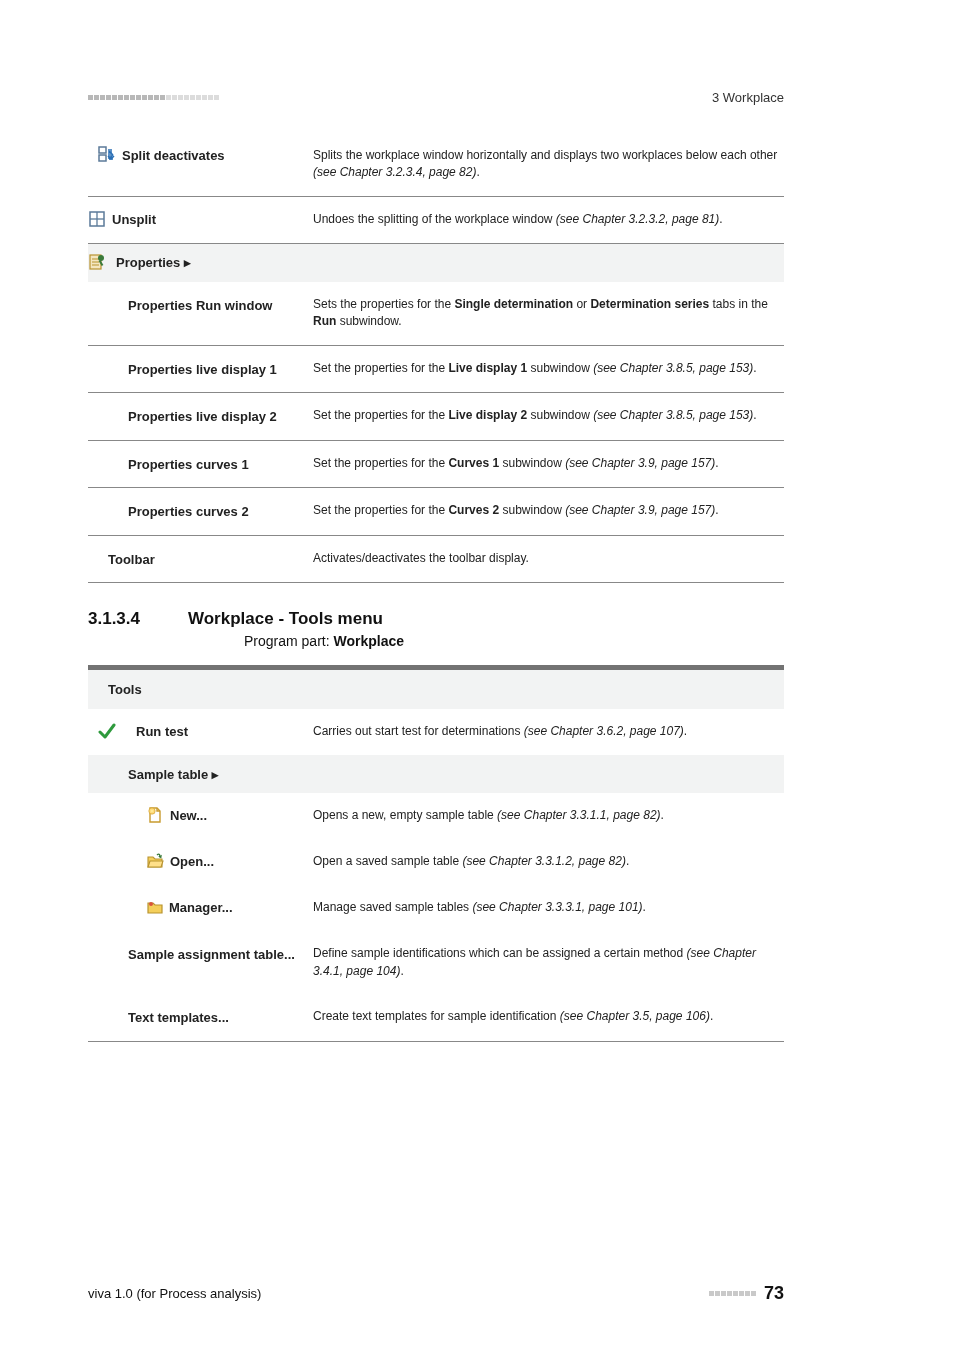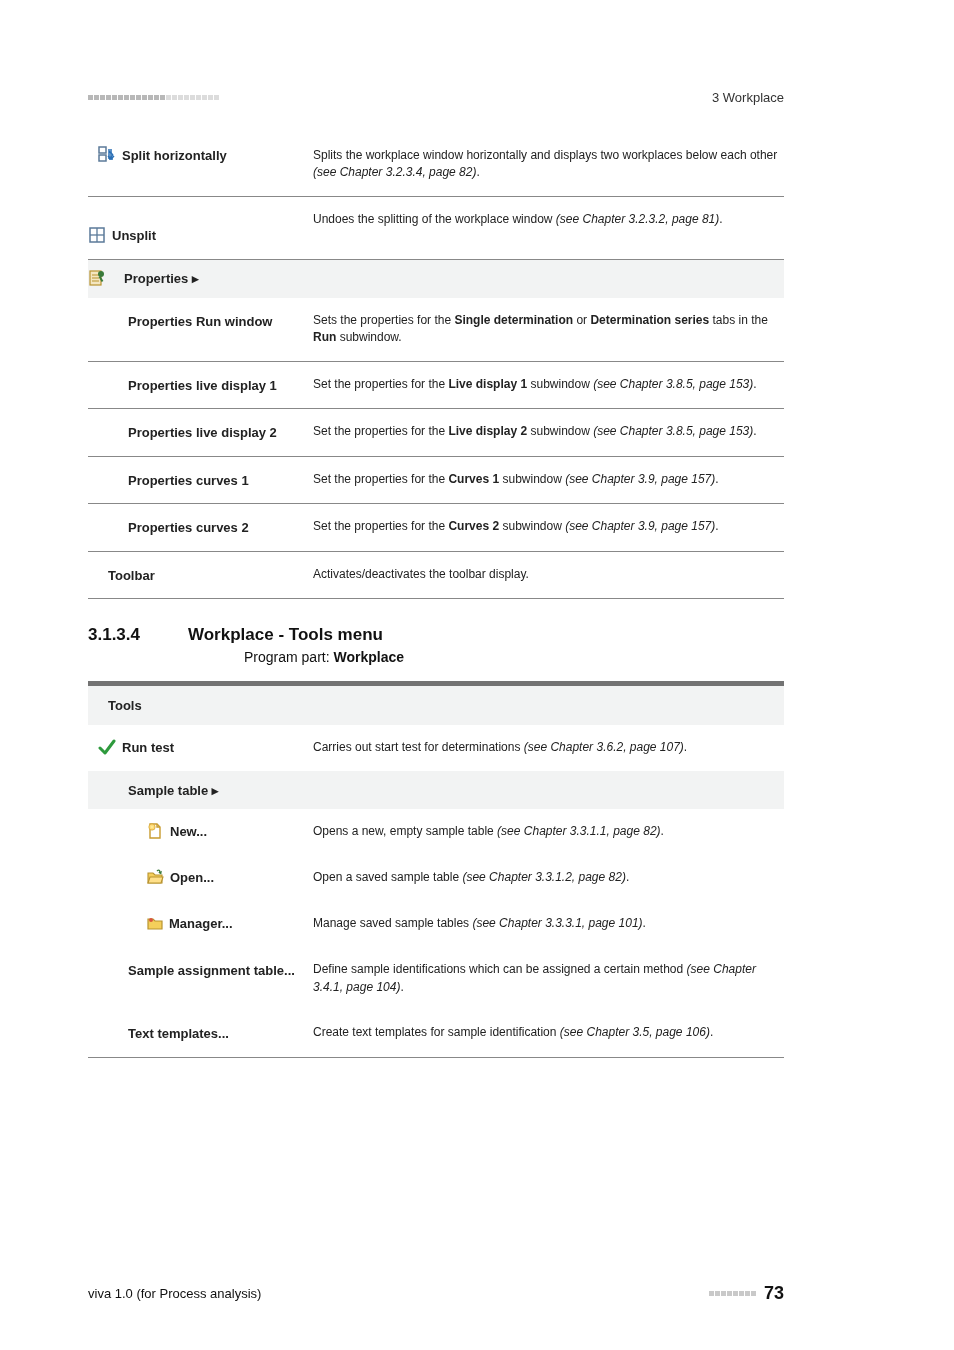--- a/index.html
+++ b/index.html
@@ -188,49 +188,49 @@
             <svg viewBox="0 0 18 18">
                 <rect x="1" y="1" width="7" height="6" fill="none" stroke="#5b7a99" stroke-width="1.5"></rect>
                 <rect x="1" y="9" width="7" height="6" fill="none" stroke="#5b7a99" stroke-width="1.5"></rect>
                 <path d="M11 3 v10 M15 9 l-4 4 M15 9 l-4 -4" fill="none" stroke="#2a6fb5" stroke-width="1.5"></path>
                 <path d="M11 13 L15 13" stroke="#2a6fb5" stroke-width="1.5"></path>
                 <path d="M13 2 L13 14" stroke="none"></path>
                 <path d="M12 2 L12 4 L16 4 L16 2 Z" fill="none"></path>
                 <path d="M13 3 L13 13 M10 10 L13 13 L16 10" fill="none" stroke="#2a6fb5" stroke-width="1.5"></path>
               </svg>
           </span>
-          <span class="label">Split horizontally</span>
+          <span class="label">Split deactivates</span>
         </div>
       </div>
       <div class="cell-right">
         <span>Splits the workplace window horizontally and displays two workplaces below each other </span><span class="italic">(see Chapter 3.2.3.4, page 82)</span><span>.</span>
       </div>
     </div>
 
     <div class="row">
       <div class="cell-left">
-        <div style="display:flex; gap:6px; align-items:flex-start; padding-left:0;margin-top:16px;">
+        <div style="display:flex; gap:6px; align-items:flex-start; padding-left:0;">
           <span class="ico">
             <svg viewBox="0 0 18 18">
                 <rect x="2" y="2" width="14" height="14" fill="none" stroke="#5b7a99" stroke-width="1.5"></rect>
                 <line x1="9" y1="2" x2="9" y2="16" stroke="#5b7a99" stroke-width="1.3"></line>
                 <line x1="2" y1="9" x2="16" y2="9" stroke="#5b7a99" stroke-width="1.3"></line>
               </svg>
           </span>
           <span class="label">Unsplit</span>
         </div>
       </div>
       <div class="cell-right">
         <span>Undoes the splitting of the workplace window </span><span class="italic">(see Chapter 3.2.3.2, page 81)</span><span>.</span>
       </div>
     </div>
 
     <div class="row header-row no-border">
       <div class="cell-left">
-        <div style="display:flex; gap:18px; align-items:flex-start; padding-left:0;">
+        <div style="display:flex; gap:10px; align-items:flex-start; padding-left:0;">
           <span class="ico">
             <svg viewBox="0 0 18 18">
                 <rect x="2" y="2" width="11" height="14" fill="#f4e6c0" stroke="#b8932f" stroke-width="1.2"></rect>
                 <line x1="4" y1="6" x2="11" y2="6" stroke="#b8932f"></line>
                 <line x1="4" y1="9" x2="11" y2="9" stroke="#b8932f"></line>
                 <line x1="4" y1="12" x2="11" y2="12" stroke="#b8932f"></line>
                 <circle cx="13" cy="5" r="3" fill="#3a7a3a"></circle>
                 <rect x="12" y="7" width="2" height="6" fill="#3a7a3a" transform="rotate(-30 13 10)"></rect>
               </svg>
           </span>
@@ -321,21 +321,21 @@
       <div class="cell-left">
         <div style="padding-left:20px;">
           <span class="label">Tools</span>
         </div>
       </div>
       <div class="cell-right"></div>
     </div>
 
     <div class="row no-border">
       <div class="cell-left">
-        <div class="indent-0" style="display:flex; gap:6px; align-items:flex-start;">
+        <div class="indent-0" style="display:flex; gap:20px; align-items:flex-start;">
           <span class="ico">
             <svg viewBox="0 0 18 18">
                 <path d="M2 10 L7 15 L16 3" fill="none" stroke="#2e9a3d" stroke-width="3" stroke-linecap="round" stroke-linejoin="round"></path>
               </svg>
           </span>
           <span class="label">Run test</span>
         </div>
       </div>
       <div class="cell-right">
         <span>Carries out start test for determinations </span><span class="italic">(see Chapter 3.6.2, page 107)</span><span>.</span>

